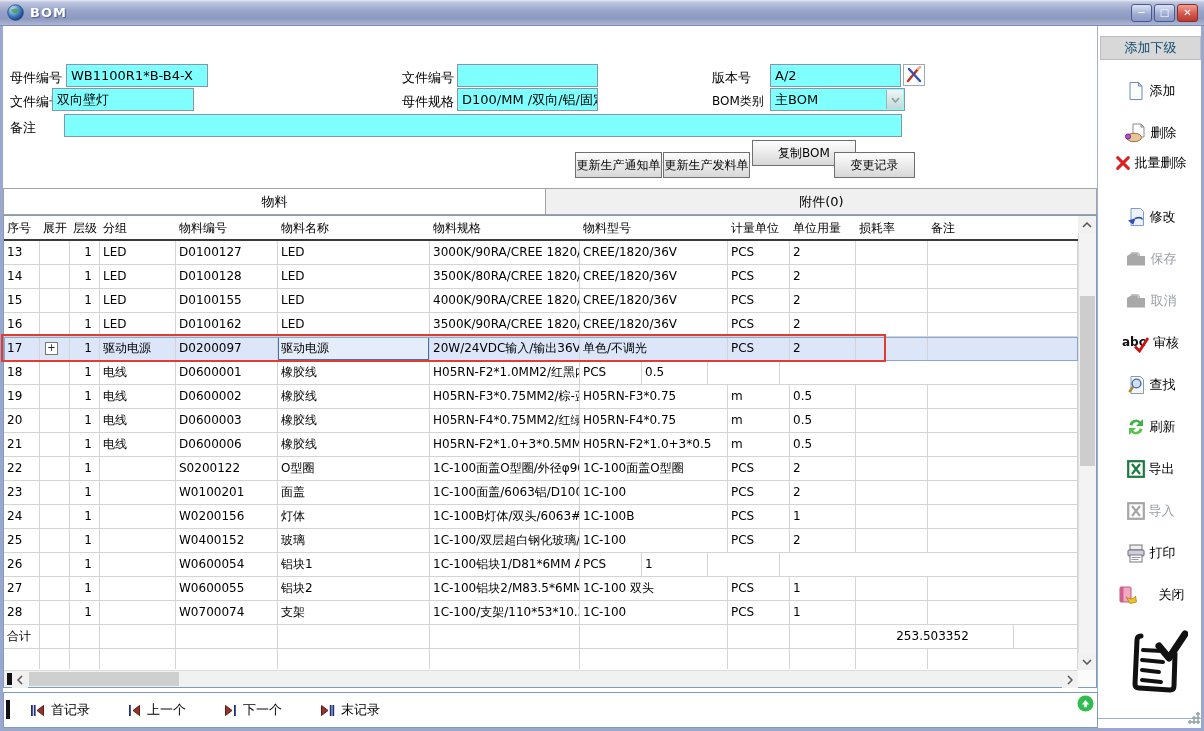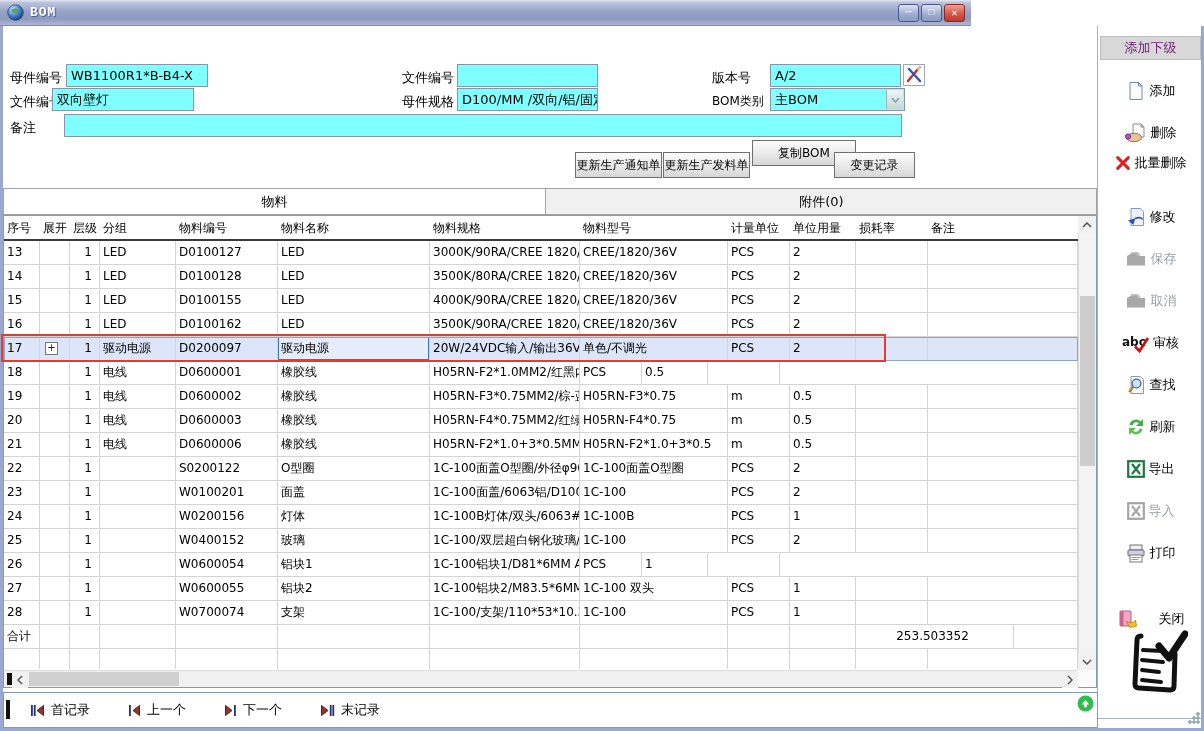--- a/index.html
+++ b/index.html
@@ -1,23 +1,23 @@
 <!DOCTYPE html>
 <html><head>
 <meta charset="utf-8">
 <style>
   html,body{margin:0;padding:0;}
   body{width:1204px;height:731px;position:relative;overflow:hidden;
        font-family:"DejaVu Sans","Liberation Sans",sans-serif;background:#fff;}
   .abs{position:absolute;box-sizing:border-box;}
 
   
-  .titlebar{left:0;top:0;width:971px;height:26px;
+  .titlebar{left:0;top:0;width:1204px;height:26px;
     background:linear-gradient(180deg,#e6e9f4 0%,#bcc4de 10%,#98a3c8 45%,#8e99c0 75%,#aeb7d4 100%);
-    border-bottom:1px solid #7d8cb4;display:flex;align-items:center;font-family:Liberation Mono, monospace;}
+    border-bottom:1px solid #7d8cb4;display:flex;align-items:center;}
   .title-text{color:#fff;font-weight:bold;font-size:13px;letter-spacing:1px;
     text-shadow:1px 1px 1px #4a5a86;margin-left:6px;}
   .title-icon{margin-left:7px;display:flex;align-items:center;}
   .win-btn{width:21px;height:18px;border-radius:3px;margin-left:2px;
     border:1px solid #47598e;display:flex;align-items:center;justify-content:center;
     background:linear-gradient(180deg,#dde3f2,#9dabd0 60%,#8b9ac4);
     color:#fff;font-size:10px;font-weight:bold;box-sizing:border-box;}
   .win-btn.close{background:linear-gradient(180deg,#f0a095,#d4584c 55%,#b93a30);border-color:#8e2a22;}
   .frame-l{left:0;top:26px;width:3px;height:702px;background:#9aa8cf;}
   .frame-r{left:1201px;top:26px;width:3px;height:702px;background:#9aa8cf;}
@@ -74,21 +74,21 @@
   .hscroll{position:absolute;left:0;right:18px;bottom:0;height:17px;background:#f1f1f1;
     border-top:1px solid #dcdcdc;box-sizing:border-box;}
   .hthumb{position:absolute;top:1px;bottom:1px;left:25px;width:150px;background:#cfcfcf;}
   .corner{position:absolute;right:0;bottom:0;width:18px;height:17px;background:#fbfbfb;}
   .hs-tick{position:absolute;left:3px;top:2px;width:5px;height:12px;background:#111;}
 
   
   .side-divider{left:1097px;top:26px;width:1px;height:692px;background:#9fb0cf;}
   .side-bottom{left:1097px;top:718px;width:104px;height:1px;background:#9fb0cf;}
   .side-topbtn{left:1100px;top:36px;width:101px;height:24px;background:#d8d8d8;
-    border:1px solid #bdbdbd;color:#701a75;font-size:13px;display:flex;align-items:center;
+    border:1px solid #bdbdbd;color:#0c4a6e;font-size:13px;display:flex;align-items:center;
     justify-content:center;}
   .side-item{position:absolute;left:1100px;width:101px;height:30px;display:flex;
     align-items:center;justify-content:center;gap:4px;cursor:default;}
   .side-item .s-label{font-size:13px;color:#000;white-space:nowrap;}
   .side-item.disabled .s-label{color:#9aa0a6;}
   .side-logo{left:1126px;top:628px;}
 
   
   .bottombar{left:3px;top:692px;width:1095px;height:36px;border:1px solid #7f9db9;background:#fff;
     display:flex;align-items:center;gap:38px;padding-left:26px;}
@@ -593,21 +593,21 @@
       <span style="display: flex;">
         <svg width="20" height="19" viewBox="0 0 20 19">
           <rect x="4" y="1" width="12" height="5" fill="#eee" stroke="#777"></rect>
           <rect x="2" y="6" width="16" height="6" rx="1" fill="#cfcfdf" stroke="#667"></rect>
           <rect x="4" y="11" width="12" height="7" fill="#fff" stroke="#777"></rect>
           <path d="M5.5 13.5h9M5.5 15.5h7" stroke="#99a"></path>
         </svg>
       </span>
       <span class="s-label">打印</span>
     </div>
-    <div class="side-item" style="top: 604px; gap: 21px;">
+    <div class="side-item" style="top: 580px; gap: 21px;">
       <span style="display: flex;">
         <svg width="21" height="20" viewBox="0 0 21 20">
           <rect x="3" y="2" width="11" height="15" rx="1" fill="#f2a8c4" stroke="#b06080"></rect>
           <rect x="3" y="2" width="3.5" height="15" fill="#d06090"></rect>
           <path d="M9 12c4 3 8 2 9.5-1l1 6-6.5 1.5z" fill="#f0c030" stroke="#b08000" stroke-width="0.8"></path>
         </svg>
       </span>
       <span class="s-label">关闭</span>
     </div>
   </div>

